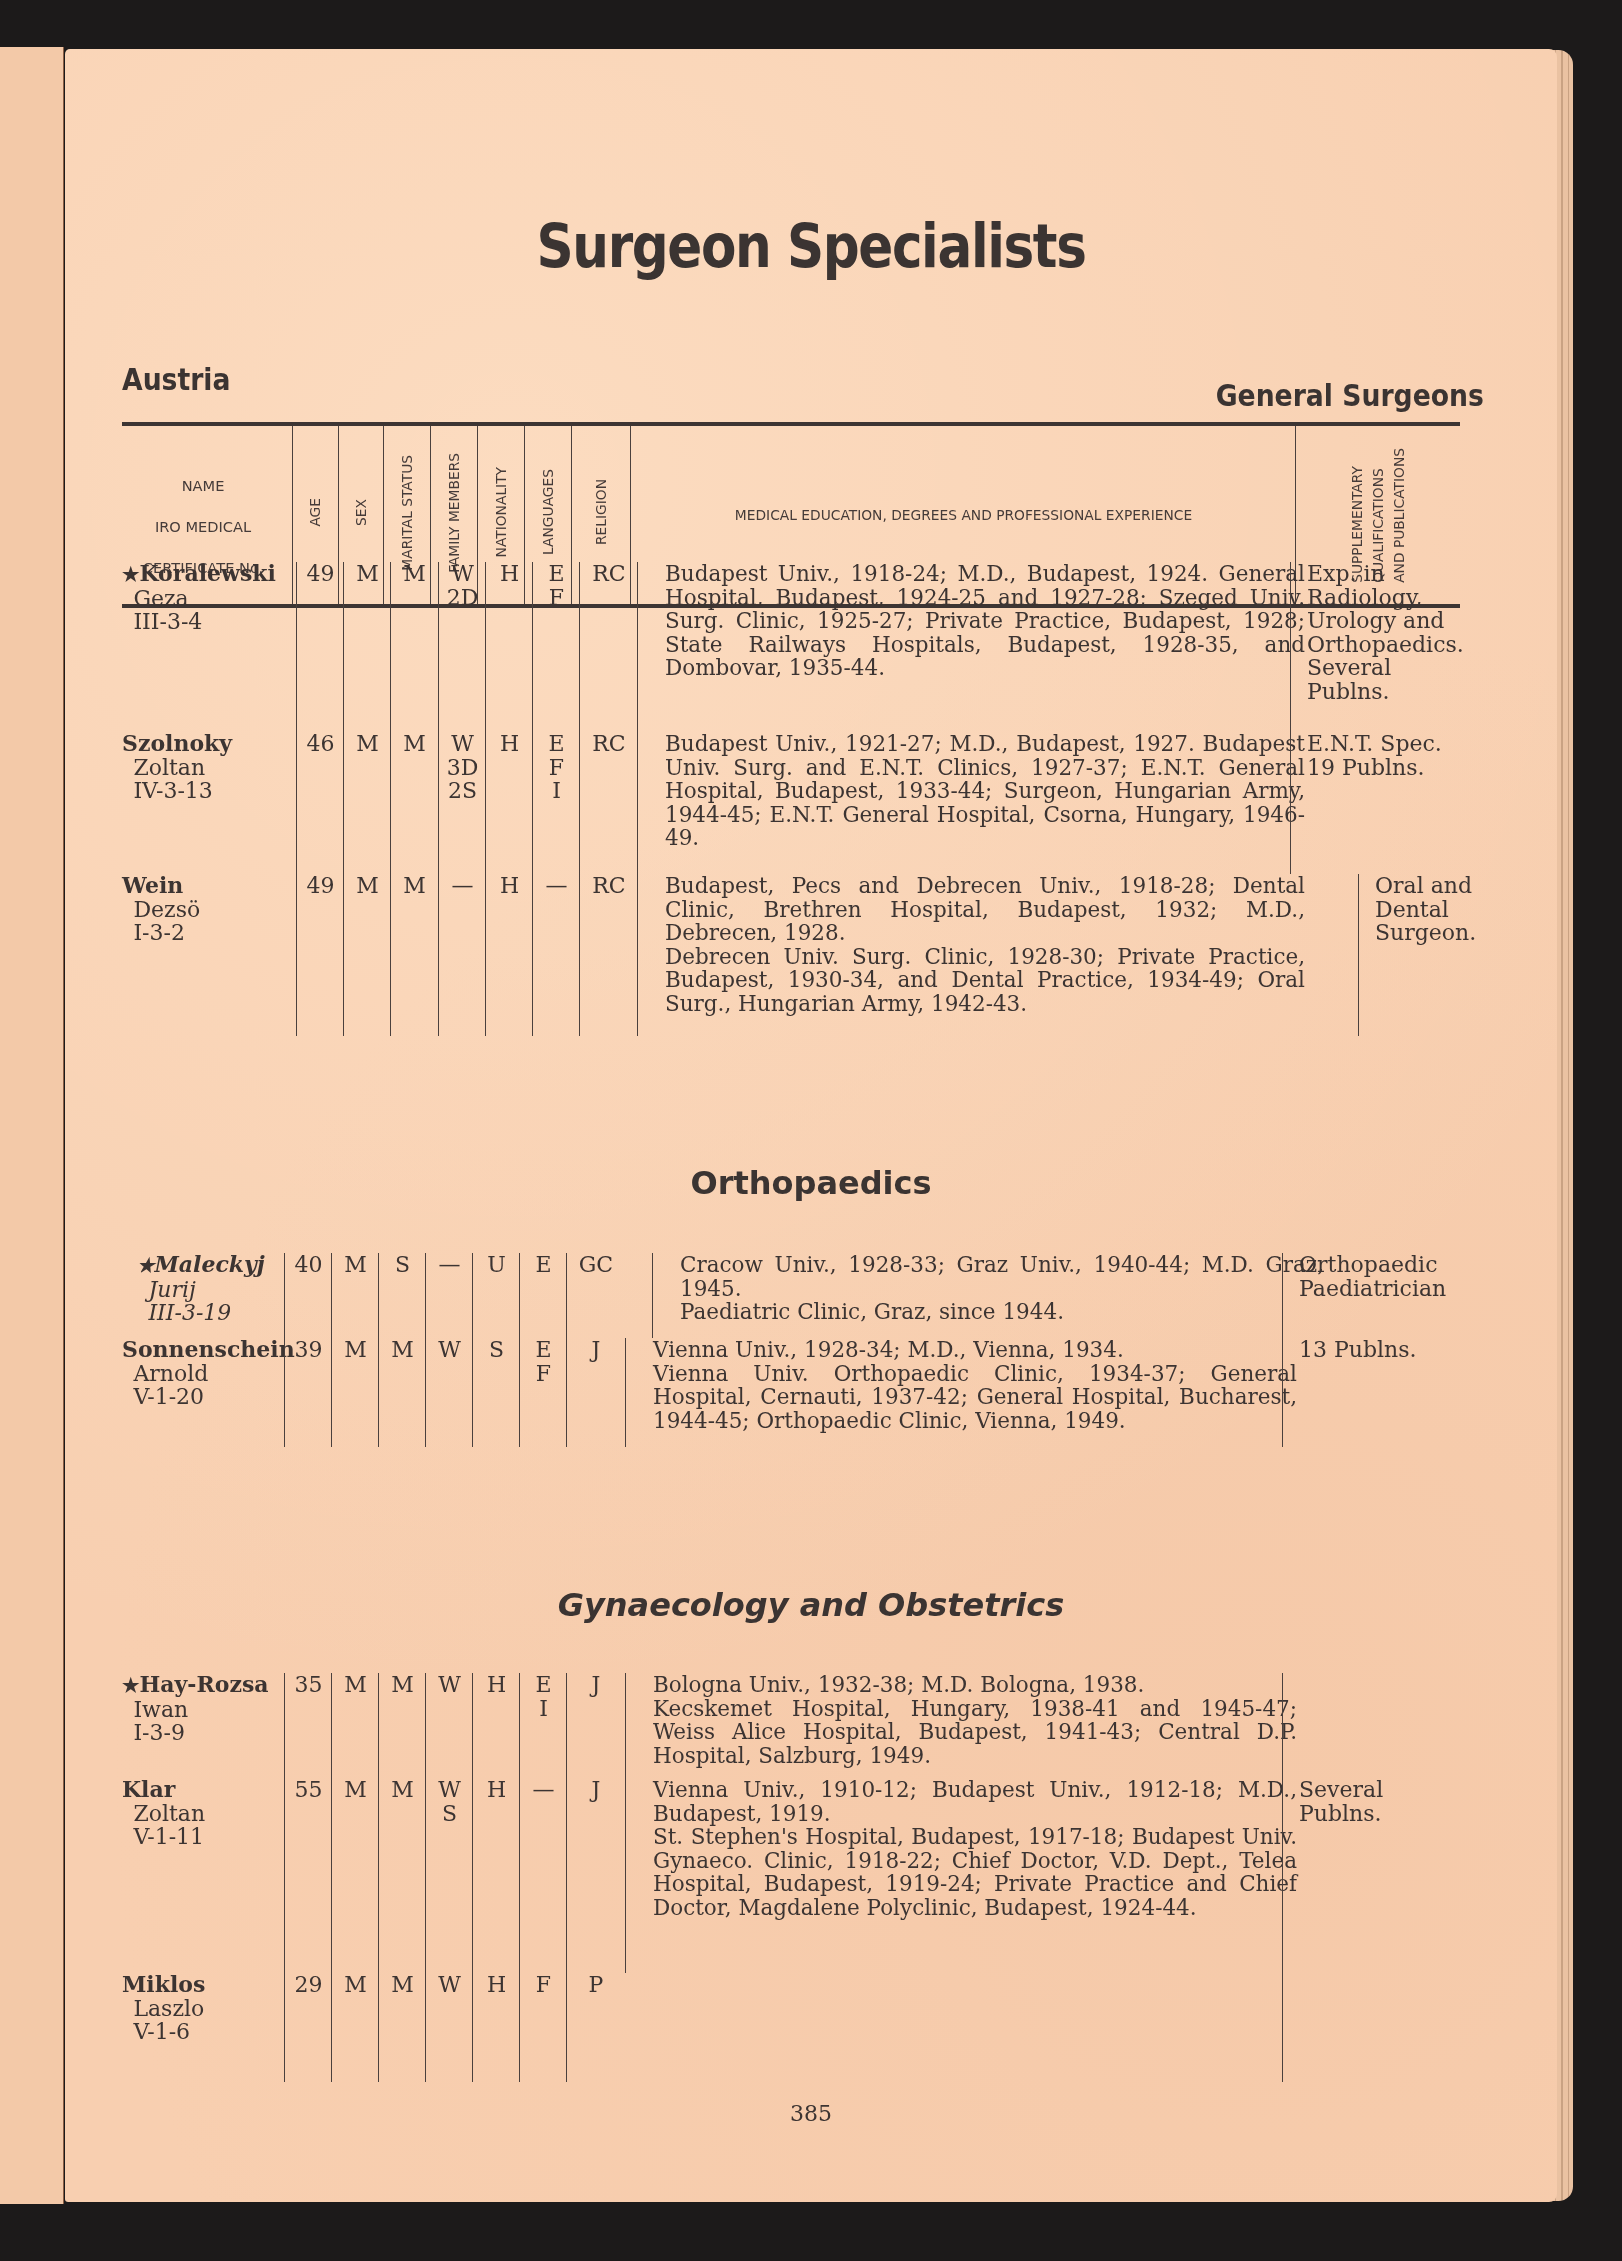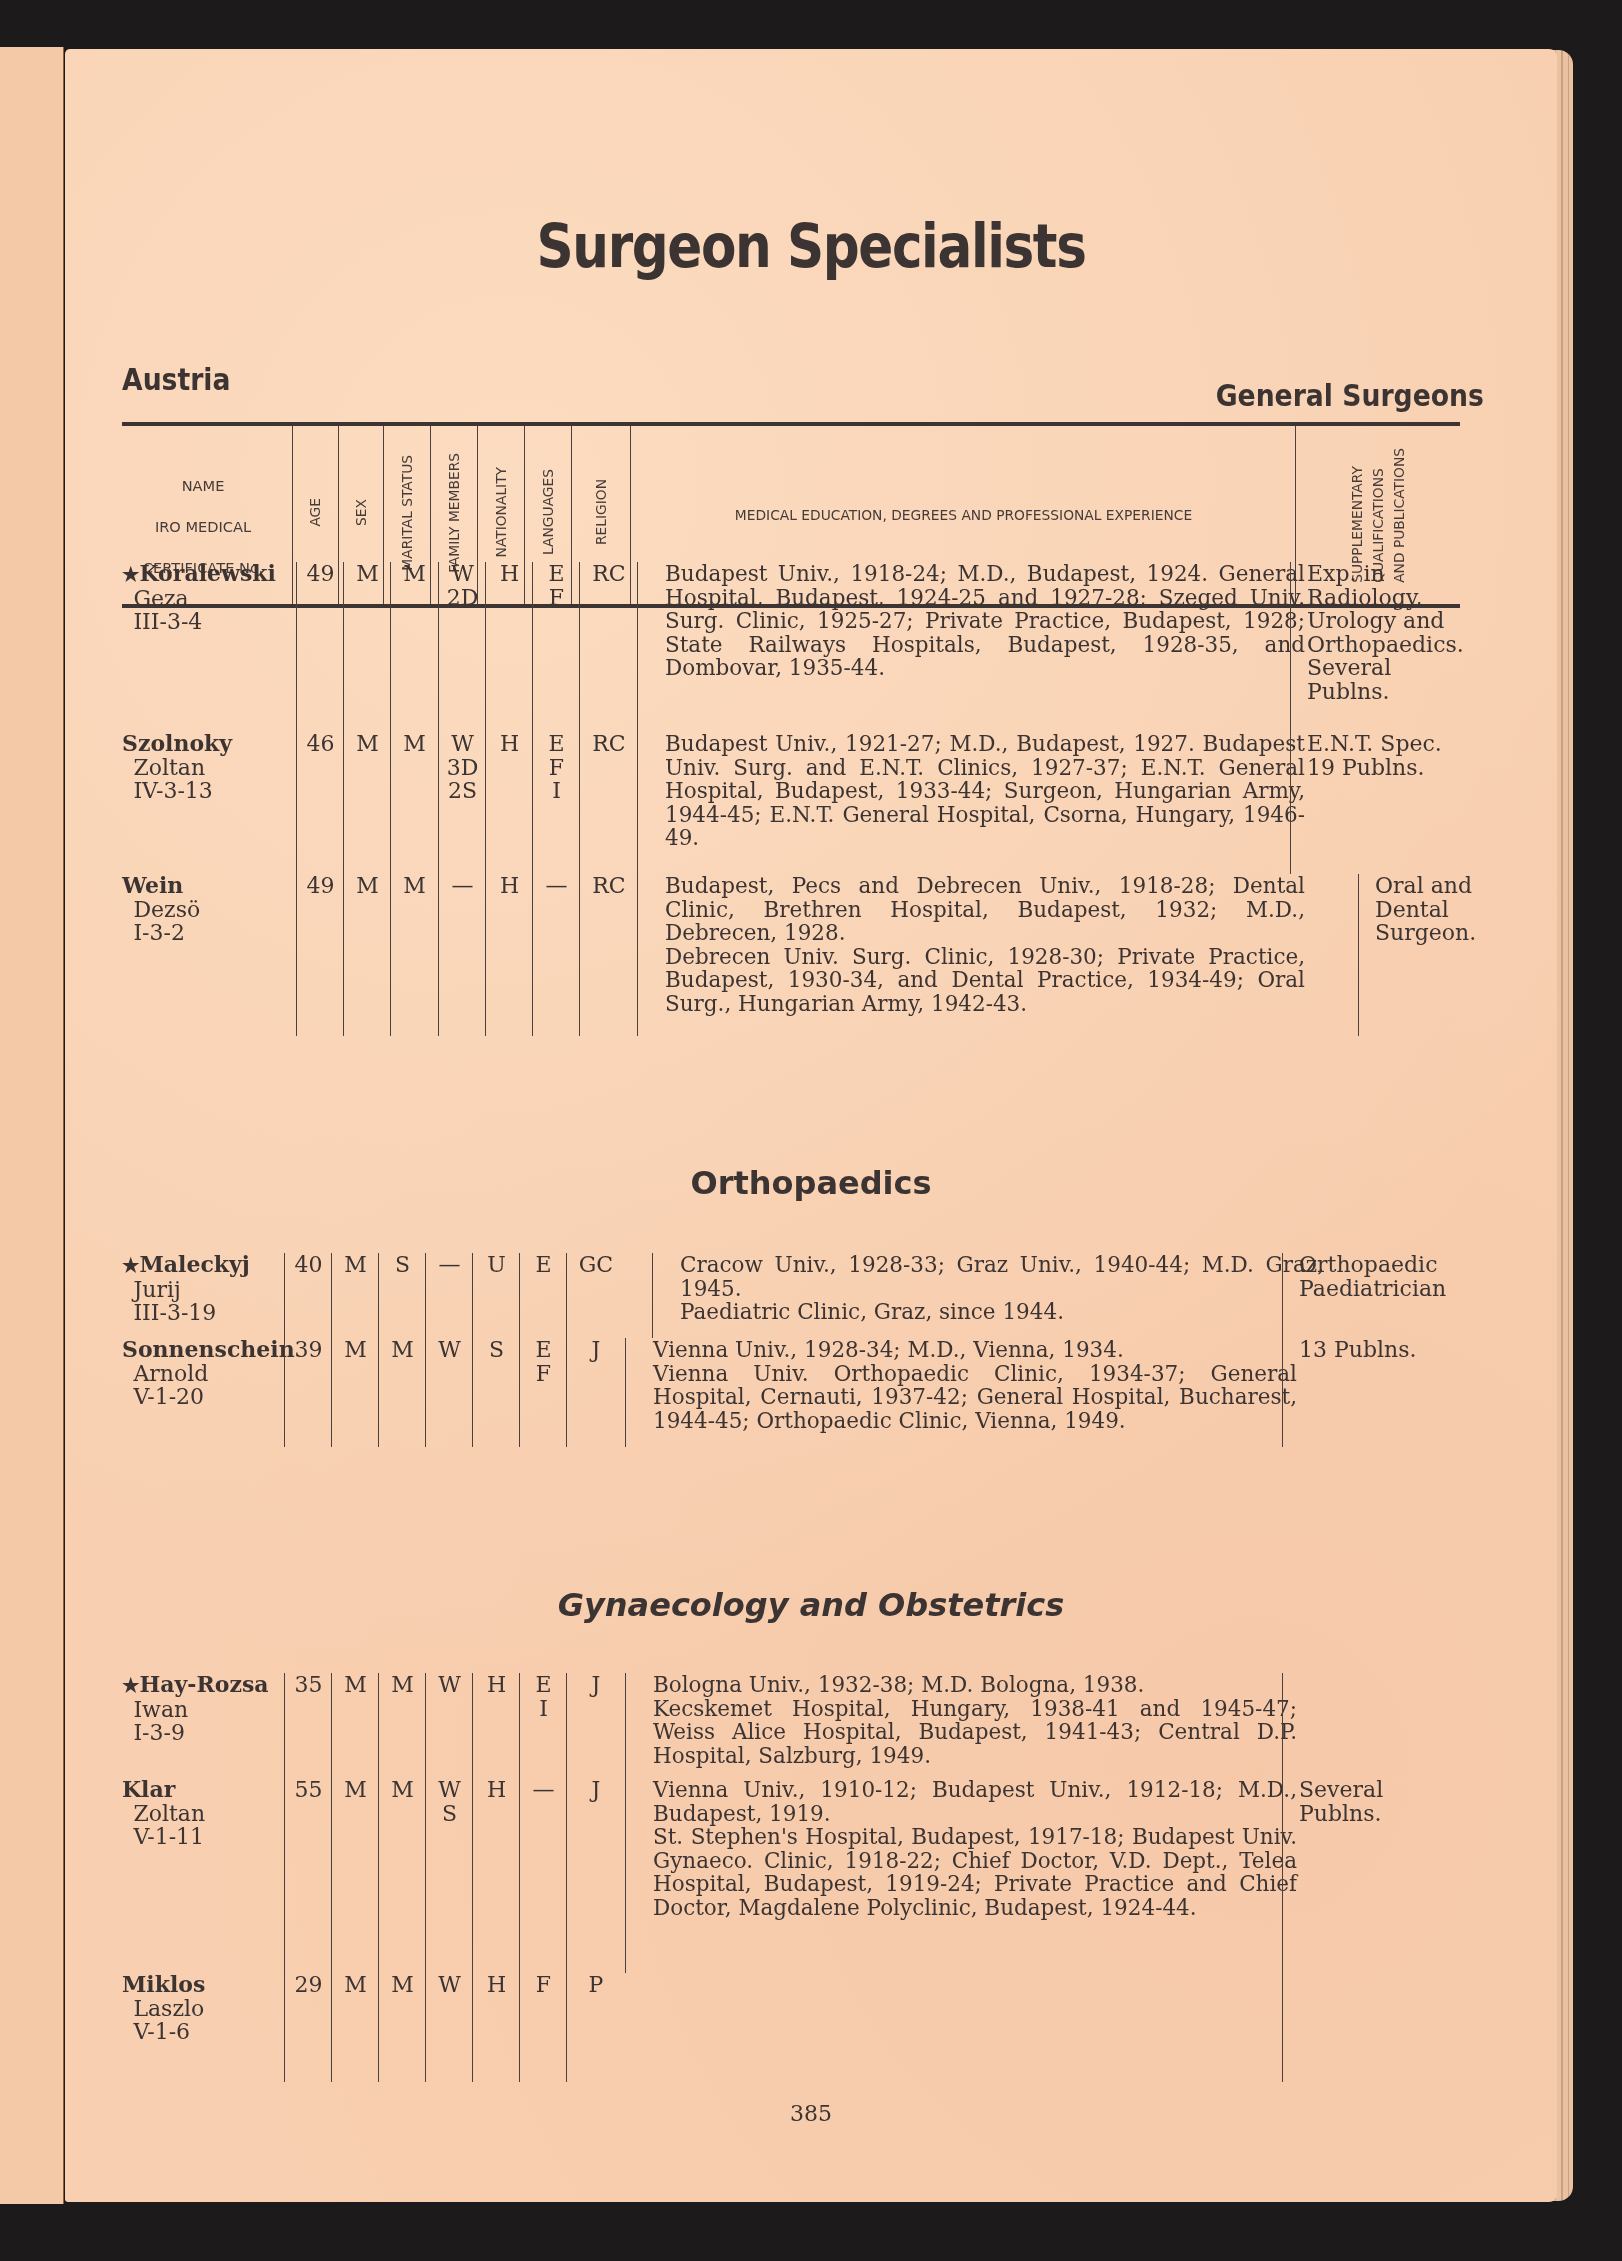--- a/index.html
+++ b/index.html
@@ -223,21 +223,21 @@
         <div class="col rule code" style="left: 457px; width: 58px;">RC</div>
         <div class="col rule edu" style="left: 515px; width: 640px; white-space: pre-line;">Budapest, Pecs and Debrecen Univ., 1918-28; Dental Clinic, Brethren Hospital, Budapest, 1932; M.D., Debrecen, 1928.
 Debrecen Univ. Surg. Clinic, 1928-30; Private Practice, Budapest, 1930-34, and Dental Practice, 1934-49; Oral Surg., Hungarian Army, 1942-43.</div>
         <div class="col rule supp" style="left: 1236px; width: 154px;">Oral and Dental Surgeon.</div>
       </div>
     </div>
 
   <div class="section-heading" style="top:1115px;">Orthopaedics</div>
   <div class="block" id="block-1" style="top:1204px;">
       <div class="entry" style="position: absolute; top: 0px; left: 0px; width: 1371px; height: 85px;">
-        <div class="col name-col" style="left: 0px; width: 162px;">
+        <div class="col name-col" style="left: 15px; width: 162px; font-style: italic;">
           <div class="surname"><span style="font-size: 19.5px;">★</span><span>Maleckyj</span></div>
           <div class="given">Jurij</div>
           <div class="cert">III-3-19</div>
         </div>
         <div class="col rule code" style="left: 162px; width: 47px;">40</div>
         <div class="col rule code" style="left: 209px; width: 47px;">M</div>
         <div class="col rule code" style="left: 256px; width: 47px;">S</div>
         <div class="col rule code" style="left: 303px; width: 47px;">
           <div>—</div>
         </div>

